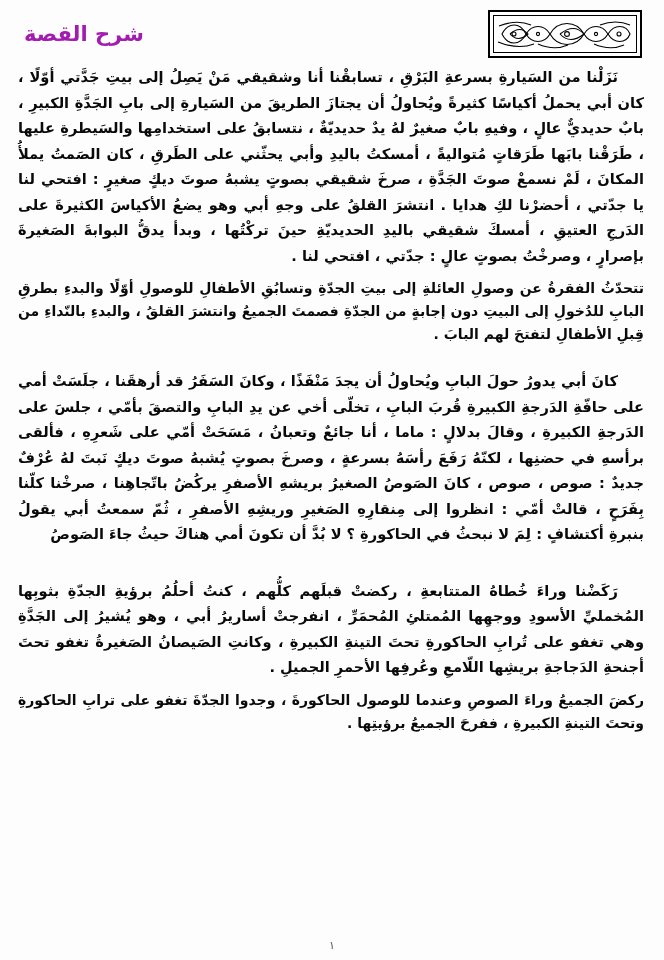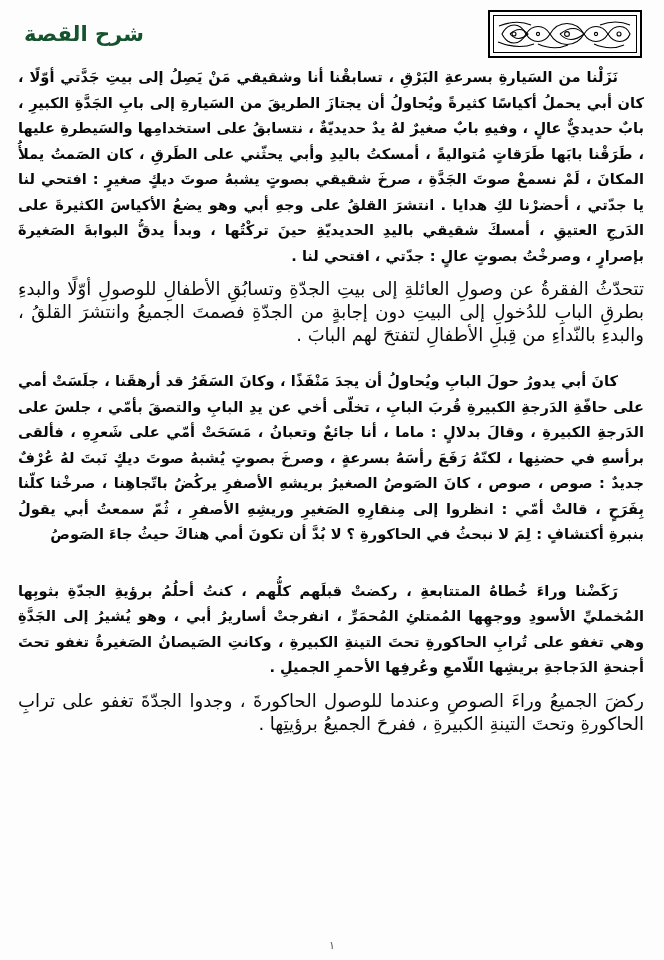--- a/index.html
+++ b/index.html
@@ -34,21 +34,21 @@
     justify-content: space-between;
     padding: 6px 18px 0 18px;
     box-sizing: border-box;
   }
 
   .title {
     font-family: "DejaVu Sans", sans-serif;
     font-weight: bold;
     font-size: 21px;
     letter-spacing: 0px;
-    color: #14532d;
+    color: #a21caf;
     padding-left: 6px;
     white-space: nowrap;
   }
 
   .ornament-box {
     border: 2px solid #000;
     width: 150px;
     height: 44px;
     position: relative;
     overflow: hidden;
@@ -77,22 +77,23 @@
     margin: 0 0 0 0;
     text-align: justify;
     text-align-last: right;
     font-size: 14.6px;
     line-height: 25.5px;
     color: #0a0a0a;
     font-family: "DejaVu Sans", sans-serif;
   }
 
   p.para.summary {
-    font-size: 18px;
+    font-size: 14px;
     line-height: 23px;
+    font-weight: bold;
   }
 
   p.para.bold {
     font-weight: bold;
   }
 
   .gap-sm { height: 9px; }
   .gap-md { height: 22px; }
 
   .indent {

